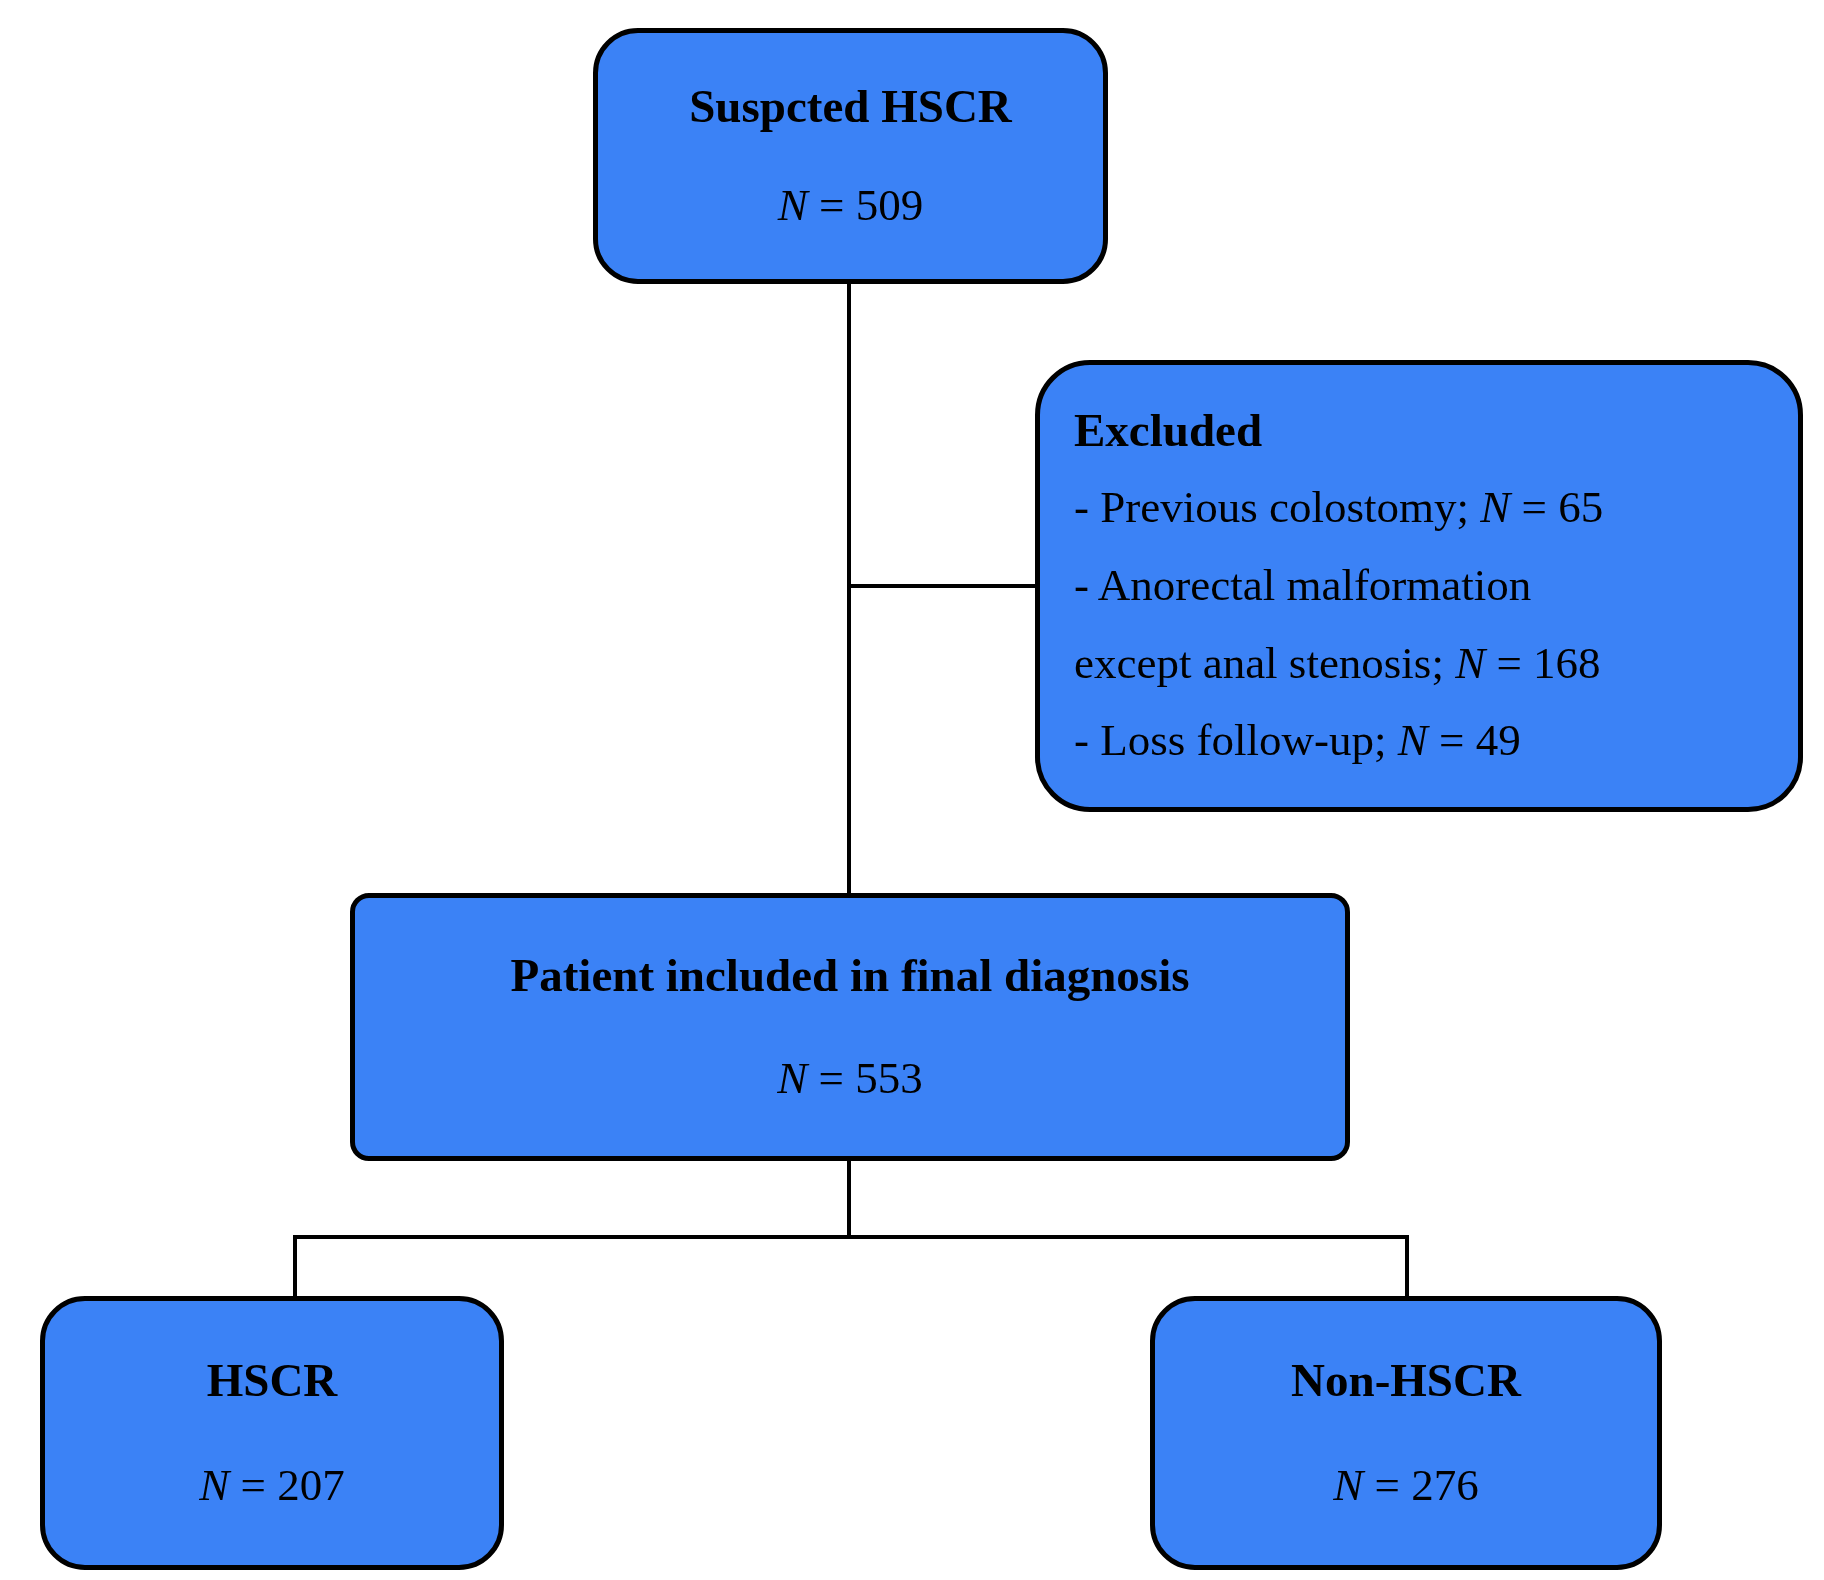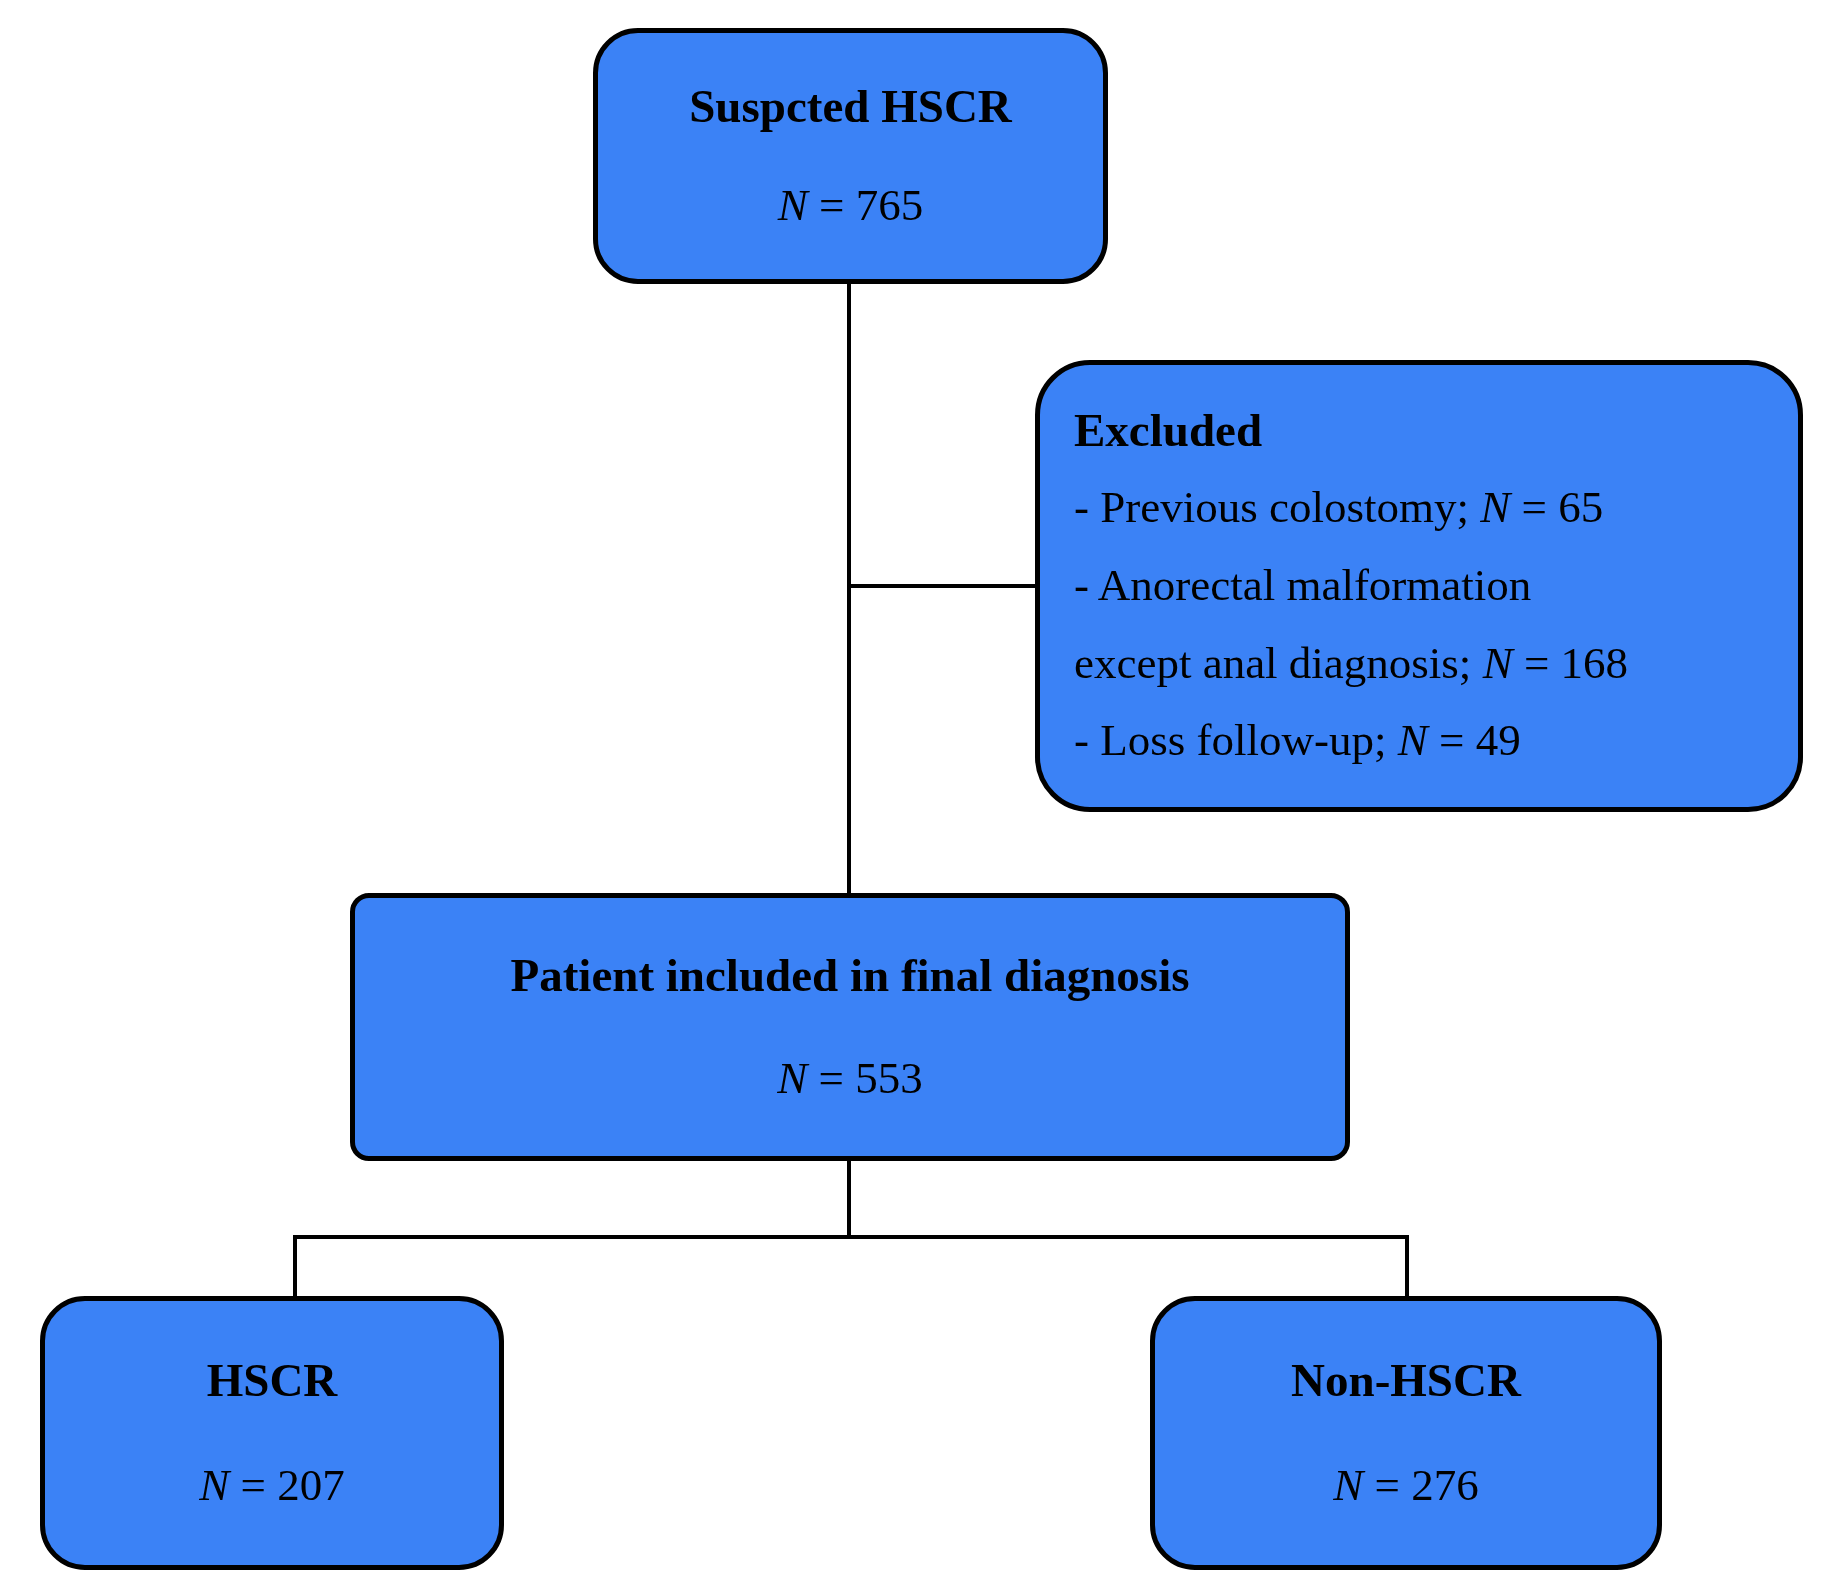--- a/index.html
+++ b/index.html
@@ -77,33 +77,33 @@
 
   <div class="line trunk-top"></div>
   <div class="line stub-excluded"></div>
   <div class="line trunk-bottom"></div>
   <div class="line branch-bar"></div>
   <div class="line drop-left"></div>
   <div class="line drop-right"></div>
 
   <div class="box box-suspected">
     <div class="box-title">Suspcted HSCR</div>
-    <div class="nval">N = 765</div>
+    <div class="nval">N = 509</div>
   </div>
 
   <div class="box box-excluded">
     <div class="box-title">Excluded</div>
     <div class="ex-line">
       <span>- Previous colostomy; </span><span class="nval">N = 65</span>
     </div>
     <div class="ex-line">
       <span>- Anorectal malformation</span><span class="nval"></span>
     </div>
     <div class="ex-line">
-      <span>except anal diagnosis; </span><span class="nval">N = 168</span>
+      <span>except anal stenosis; </span><span class="nval">N = 168</span>
     </div>
     <div class="ex-line">
       <span>- Loss follow-up; </span><span class="nval">N = 49</span>
     </div>
   </div>
 
   <div class="box box-included">
     <div class="box-title">Patient included in final diagnosis</div>
     <div class="nval">N = 553</div>
   </div>

